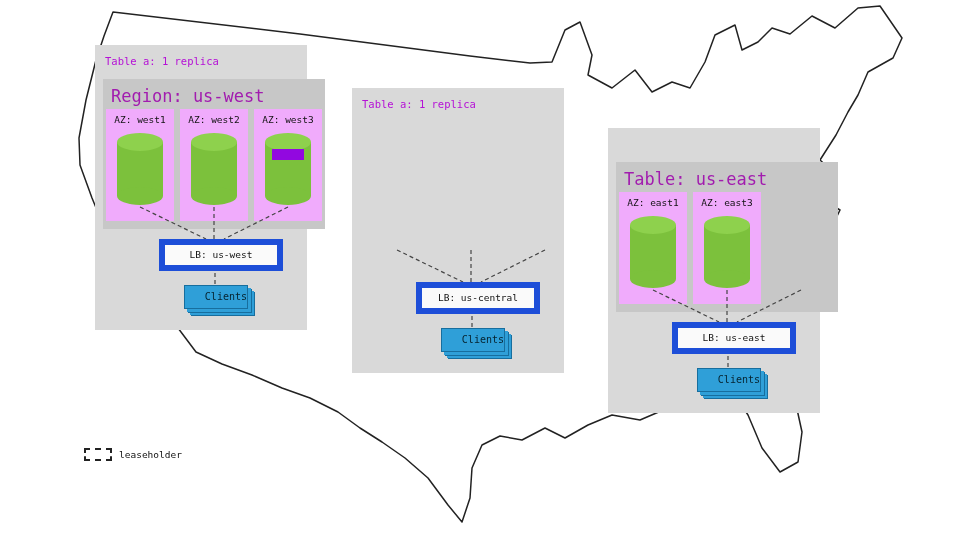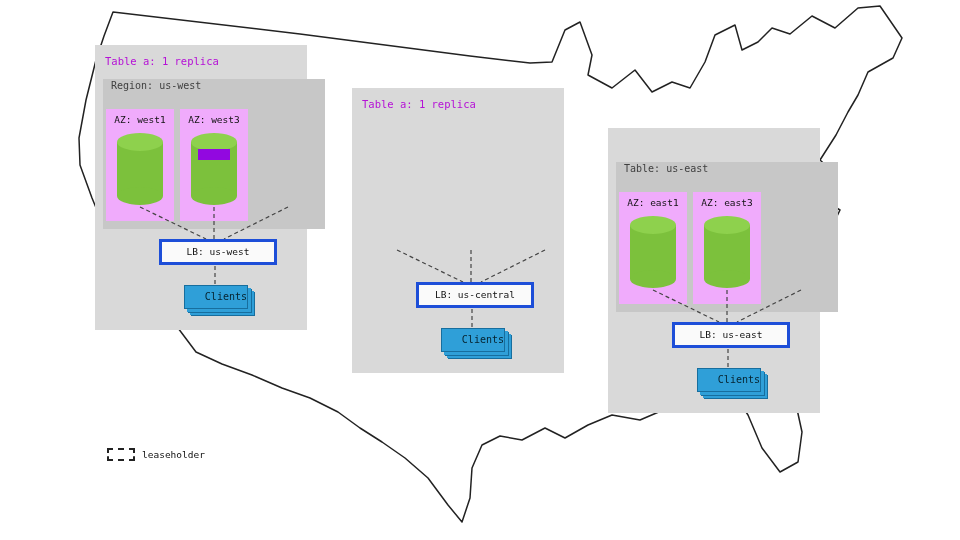--- a/index.html
+++ b/index.html
@@ -3,41 +3,41 @@
 <meta charset="utf-8">
 <style>
   html,body{margin:0;padding:0;background:#fff;}
   #stage{position:relative;width:960px;height:540px;overflow:hidden;background:#fff;
          font-family:"DejaVu Sans Mono","Liberation Mono",monospace;}
   #map-svg{position:absolute;left:0;top:0;z-index:0;}
 
   .panel{position:absolute;width:212px;height:285px;background:#d9d9d9;z-index:2;}
   .panel-title{position:absolute;left:10px;top:10px;font-size:10.5px;color:#b511d6;white-space:nowrap;}
   .region-box{position:absolute;left:8px;top:34px;width:222px;height:150px;background:#c7c7c7;}
-  .region-label{position:absolute;left:8px;top:1px;font-size:10px;color:#404040;white-space:nowrap;}
+  .region-label{position:absolute;left:8px;top:7px;font-size:17px;color:#a21caf;white-space:nowrap;}
   .az-row{position:absolute;left:3px;top:30px;display:flex;gap:6px;}
   .az-box{position:relative;width:68px;height:112px;background:#f0abfc;}
   .az-label{text-align:center;font-size:9.5px;color:#111;margin-top:5px;white-space:nowrap;}
 
   .cyl{position:absolute;left:11px;top:33px;width:46px;height:54px;background:#7cc13c;}
   .cyl::before{content:"";position:absolute;top:-9px;left:0;width:46px;height:18px;
                background:#8ed14d;border-radius:50%;}
   .cyl::after{content:"";position:absolute;bottom:-9px;left:0;width:46px;height:18px;
               background:#7cc13c;border-radius:50%;}
   .range{position:absolute;left:7px;top:7px;width:32px;height:11px;background:#9208e0;z-index:2;}
   .range.leaseholder{left:6px;top:5px;width:30px;height:8px;border:2px dashed #101010;}
 
   .connectors{position:absolute;left:0;top:0;pointer-events:none;}
   .lb-box{position:absolute;left:64px;top:194px;width:112px;height:20px;line-height:20px;
-          background:#fafafa;border:3px solid #1d4ed8;text-align:center;font-size:9.5px;color:#111;}
+          background:#fafafa;border:6px solid #1d4ed8;text-align:center;font-size:9.5px;color:#111;}
   .clients-box{position:absolute;left:89px;top:240px;width:62px;height:22px;line-height:22px;
           background:#2f9fd8;border:1px solid #176e9e;text-align:right;font-size:10px;color:#06232f;
           box-shadow:3px 3px 0 0 #2f9fd8, 4px 4px 0 0 #176e9e, 6px 6px 0 0 #2f9fd8, 7px 7px 0 0 #176e9e;}
 
-  #legend{position:absolute;left:107px;top:448px;display:flex;align-items:center;z-index:2;text-align:center;}
+  #legend{position:absolute;left:84px;top:448px;display:flex;align-items:center;z-index:2;text-align:center;}
   #legend .swatch{width:24px;height:9px;background:#fff;border:2px dashed #222;}
   #legend .legend-text{margin-left:7px;font-size:9.5px;color:#111;}
 </style>
 </head>
 <body>
 
 <div id="stage">
 
   <svg id="map-svg" width="960" height="540" viewBox="0 0 960 540">
     <path d="M113,12 L300,34 L470,56 L530,63 L552,62 L565,30 L580,22 L592,55 L588,75
@@ -52,20 +52,24 @@
              L106,232 L92,198 L80,165 L79,138 L86,100 L96,60 L104,36 Z" fill="#ffffff" stroke="#222222" stroke-width="1.5" stroke-linejoin="round"></path>
   </svg>
 
   <div class="panel" style="left:95px;top:45px;">
     <div class="panel-title">Table a: 1 replica</div>
     <div class="region-box">
       <div class="region-label">Region: us-west</div>
       <div class="az-row">
         <div class="az-box">
           <div class="az-label">AZ: west1</div>
+          <div class="cyl"></div>
+        </div>
+        <div class="az-box">
+          <div class="az-label">AZ: west2</div>
           <div class="cyl"></div>
         </div>
         <div class="az-box">
           <div class="az-label">AZ: west3</div>
           <div class="cyl">
             <div class="range"></div>
           </div>
         </div>
       </div>
     </div>

